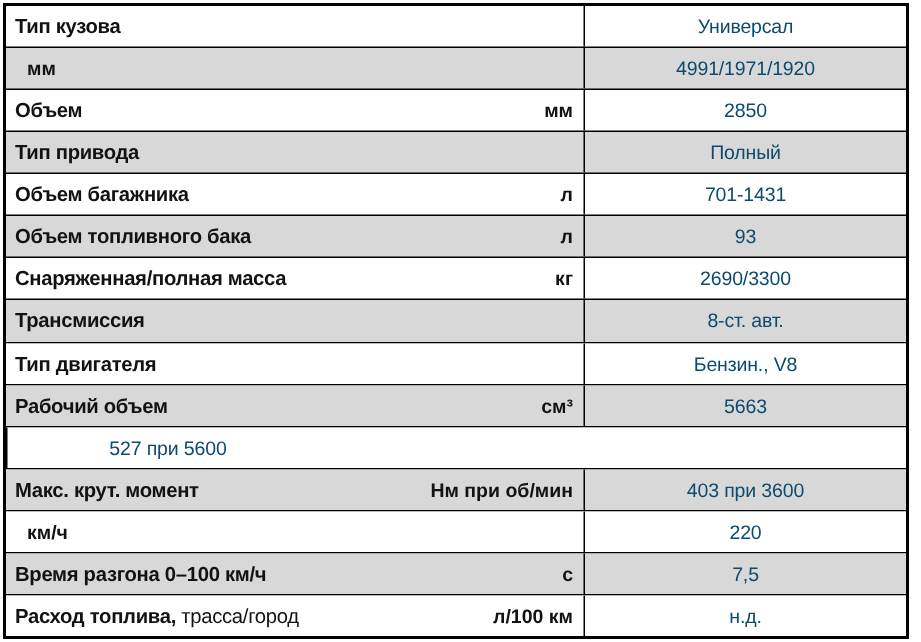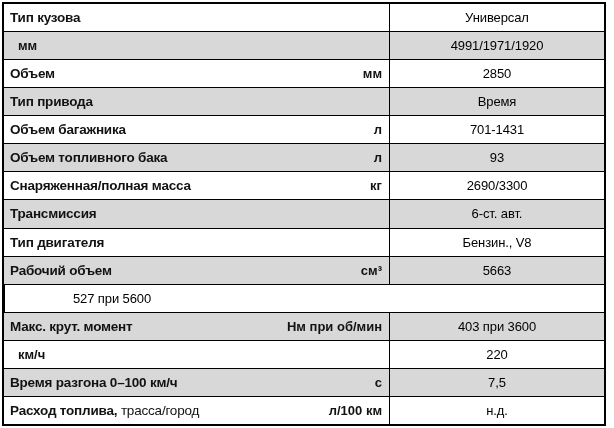--- a/index.html
+++ b/index.html
@@ -58,21 +58,21 @@
   }
   .value-cell {
     width: 215px;
     box-sizing: border-box;
     border-left: 1px solid var(--border-color, #000);
     display: flex;
     align-items: center;
     justify-content: center;
     font-size: 13px;
     font-weight: normal;
-    color: #000000;
+    color: #0c4a6e;
     letter-spacing: -0.1px;
     text-align: center;
   }
 </style>
 </head>
 <body>
 
 <div class="spec-table">
   <div class="row">
     <div class="cell label-cell">
@@ -95,21 +95,21 @@
       <span class="unit">мм</span>
     </div>
     <div class="cell value-cell">2850</div>
   </div>
 
   <div class="row">
     <div class="cell label-cell">
       <span class="label-wrap"><span class="label">Тип привода</span><span class="label-suffix"></span></span>
       <span class="unit"></span>
     </div>
-    <div class="cell value-cell">Время</div>
+    <div class="cell value-cell">Полный</div>
   </div>
 
   <div class="row">
     <div class="cell label-cell">
       <span class="label-wrap"><span class="label">Объем багажника</span><span class="label-suffix"></span></span>
       <span class="unit">л</span>
     </div>
     <div class="cell value-cell">701-1431</div>
   </div>
 
@@ -127,21 +127,21 @@
       <span class="unit">кг</span>
     </div>
     <div class="cell value-cell">2690/3300</div>
   </div>
 
   <div class="row">
     <div class="cell label-cell">
       <span class="label-wrap"><span class="label">Трансмиссия</span><span class="label-suffix"></span></span>
       <span class="unit"></span>
     </div>
-    <div class="cell value-cell">6-ст. авт.</div>
+    <div class="cell value-cell">8-ст. авт.</div>
   </div>
 
   <div class="row">
     <div class="cell label-cell">
       <span class="label-wrap"><span class="label">Тип двигателя</span><span class="label-suffix"></span></span>
       <span class="unit"></span>
     </div>
     <div class="cell value-cell">Бензин., V8</div>
   </div>
 

